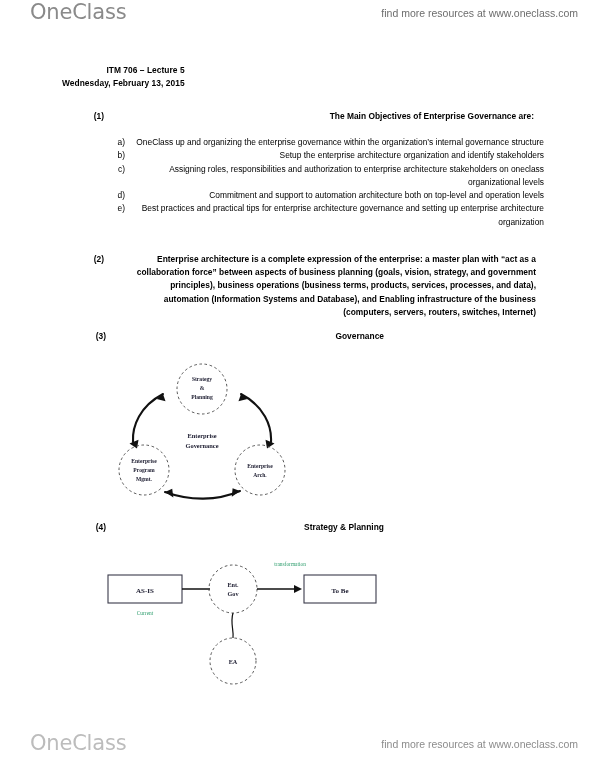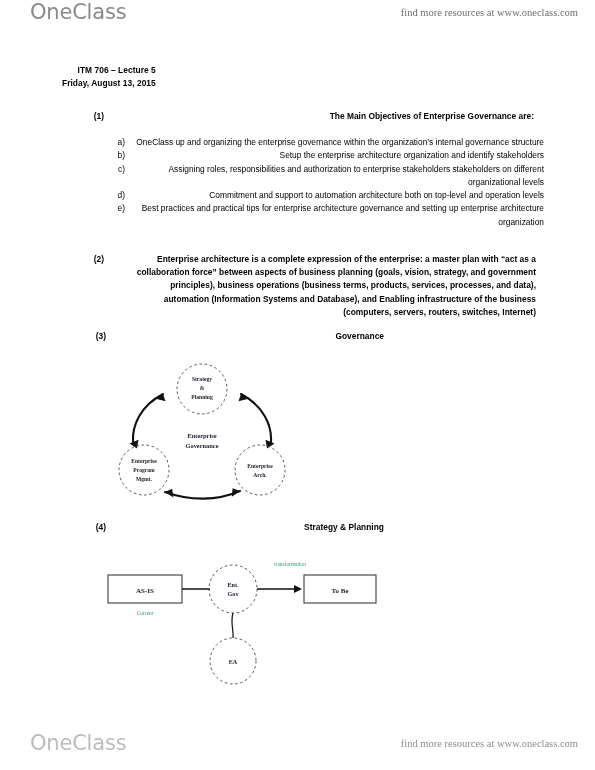--- a/index.html
+++ b/index.html
@@ -55,21 +55,21 @@
     background: #2e9b57;
     border-radius: 60% 10% 60% 10%;
     transform: rotate(-18deg);
   }
   .footer .leaf-shape { background: #3aa862; }
 
   .find-more {
     position: absolute;
     right: 16px;
     top: 5px;
-    font-family: Liberation Serif, serif;
+    font-family: Liberation Sans, sans-serif;
     font-size: 10.5px;
     color: #6d6d6d;
     white-space: nowrap;
     text-align: center;
   }
   .footer .find-more { color: #8c8c8c; }
 
   
   .doc {
     position: absolute;
@@ -194,40 +194,40 @@
     </span>
     <span class="logo-text">OneClass</span>
   </div>
   <div class="find-more">find more resources at www.oneclass.com</div>
 </div>
 
 <div class="doc">
 
   <div class="title-block">
     <div>ITM 706 – Lecture 5</div>
-    <div>Friday, August 13, 2015</div>
+    <div>Wednesday, February 13, 2015</div>
   </div>
 
   <div class="num-item item1">
     <span class="marker b-item">(1)</span>
     <span class="body b-item">The Main Objectives of Enterprise Governance are:</span>
   </div>
 
   <div class="sublist">
     <div class="sub-row">
       <span class="marker">a)</span>
       <span class="body">OneClass up and organizing the enterprise governance within the organization’s internal governance structure</span>
     </div>
     <div class="sub-row">
       <span class="marker">b)</span>
       <span class="body">Setup the enterprise architecture organization and identify stakeholders</span>
     </div>
     <div class="sub-row">
       <span class="marker">c)</span>
-      <span class="body">Assigning roles, responsibilities and authorization to enterprise stakeholders stakeholders on different organizational levels</span>
+      <span class="body">Assigning roles, responsibilities and authorization to enterprise architecture stakeholders on oneclass organizational levels</span>
     </div>
     <div class="sub-row">
       <span class="marker">d)</span>
       <span class="body">Commitment and support to automation architecture both on top-level and operation levels</span>
     </div>
     <div class="sub-row">
       <span class="marker">e)</span>
       <span class="body">Best practices and practical tips for enterprise architecture governance and setting up enterprise architecture organization</span>
     </div>
   </div>

